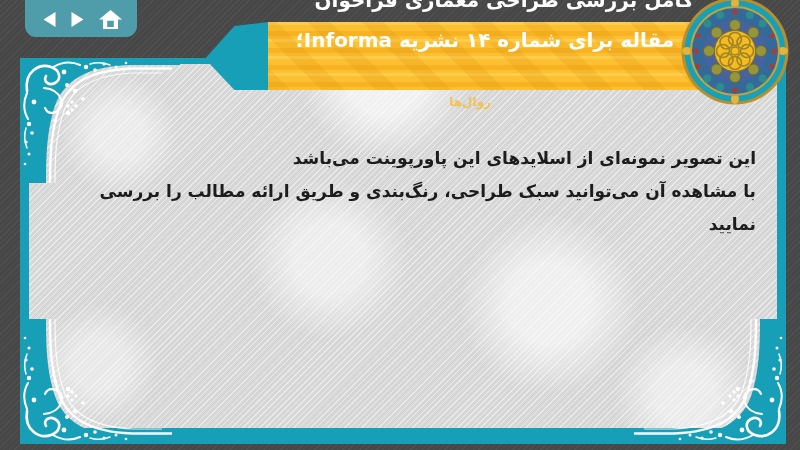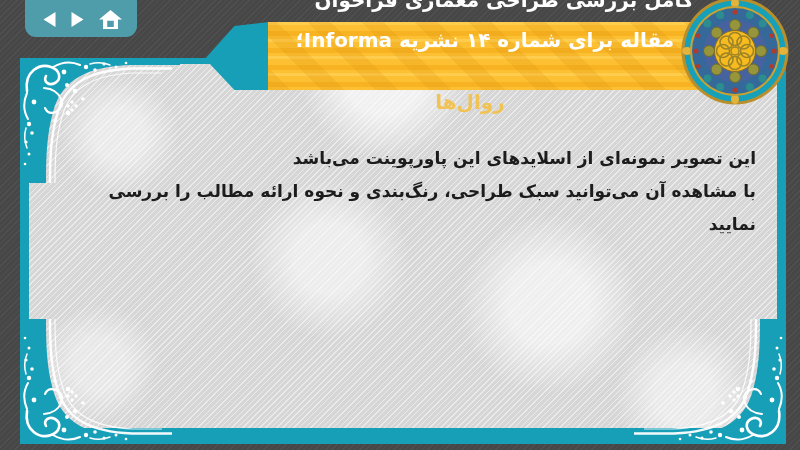--- a/index.html
+++ b/index.html
@@ -57,21 +57,21 @@
     height:32px;line-height:32px;direction:rtl;text-align:center;
     color:#ffffff;font-size:20px;font-weight:bold;padding-right:38px;
   }
   .banner .bline:first-child{margin-top:2px;}
   .connector{
     position:absolute;left:205px;top:22px;width:64px;height:68px;z-index:24;background:#179fb8;
     clip-path:polygon(100% 0%, 46% 6%, 0% 54%, 46% 100%, 100% 100%);
   }
   .title4{
     position:absolute;left:170px;top:90px;width:600px;z-index:25;
-    direction:rtl;text-align:center;color:#f1c254;font-size:20px;font-weight:bold;line-height:24px;
+    direction:rtl;text-align:center;color:#f1c254;font-size:12px;font-weight:bold;line-height:24px;
   }
   
   .medallion{position:absolute;left:680px;top:-4px;width:110px;height:110px;z-index:40;}
 </style>
 </head>
 <body>
 
 <div class="stage">
 
   <div class="frame">
@@ -185,21 +185,21 @@
           <circle cx="14" cy="44" r="2.4"></circle>
         <circle cx="52" cy="44" r="1.7"></circle>
           <circle cx="56" cy="48" r="1.7"></circle>
           <circle cx="52" cy="52" r="1.7"></circle>
           <circle cx="48" cy="48" r="1.7"></circle>
       </g>
     </svg>
 
     <div class="body-text" dir="rtl">
       <div>این تصویر نمونه‌ای از اسلایدهای این پاورپوینت می‌باشد</div>
-      <div>با مشاهده آن می‌توانید سبک طراحی، رنگ‌بندی و نحوه ارائه مطالب را بررسی نمایید</div>
+      <div>با مشاهده آن می‌توانید سبک طراحی، رنگ‌بندی و طریق ارائه مطالب را بررسی نمایید</div>
     </div>
   </div>
 
   <div class="title1" dir="rtl">کامل بررسی طراحی معماری فراخوان</div>
 
   <div class="connector"></div>
 
   <div class="banner">
     <div class="bline" dir="rtl">مقاله برای شماره ۱۴ نشریه Informa؛</div>
   </div>

